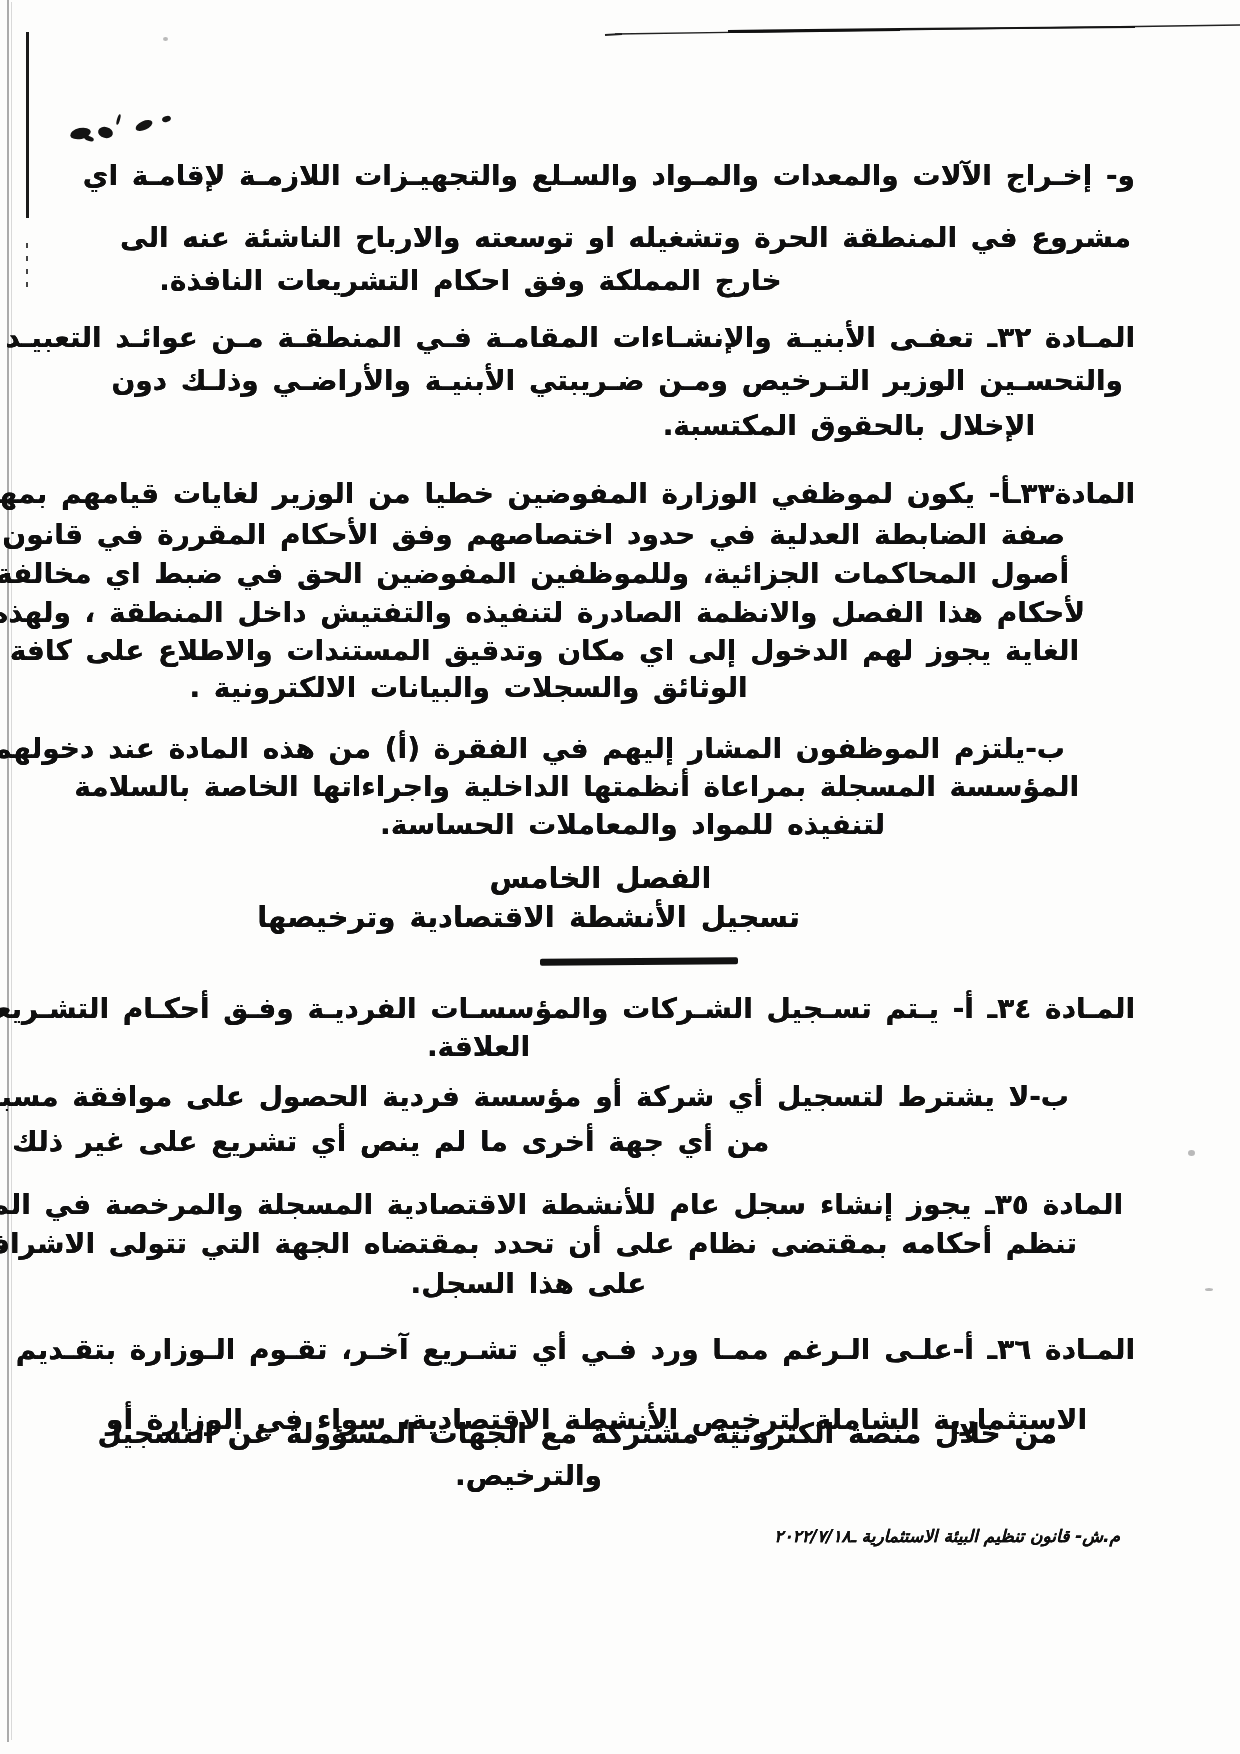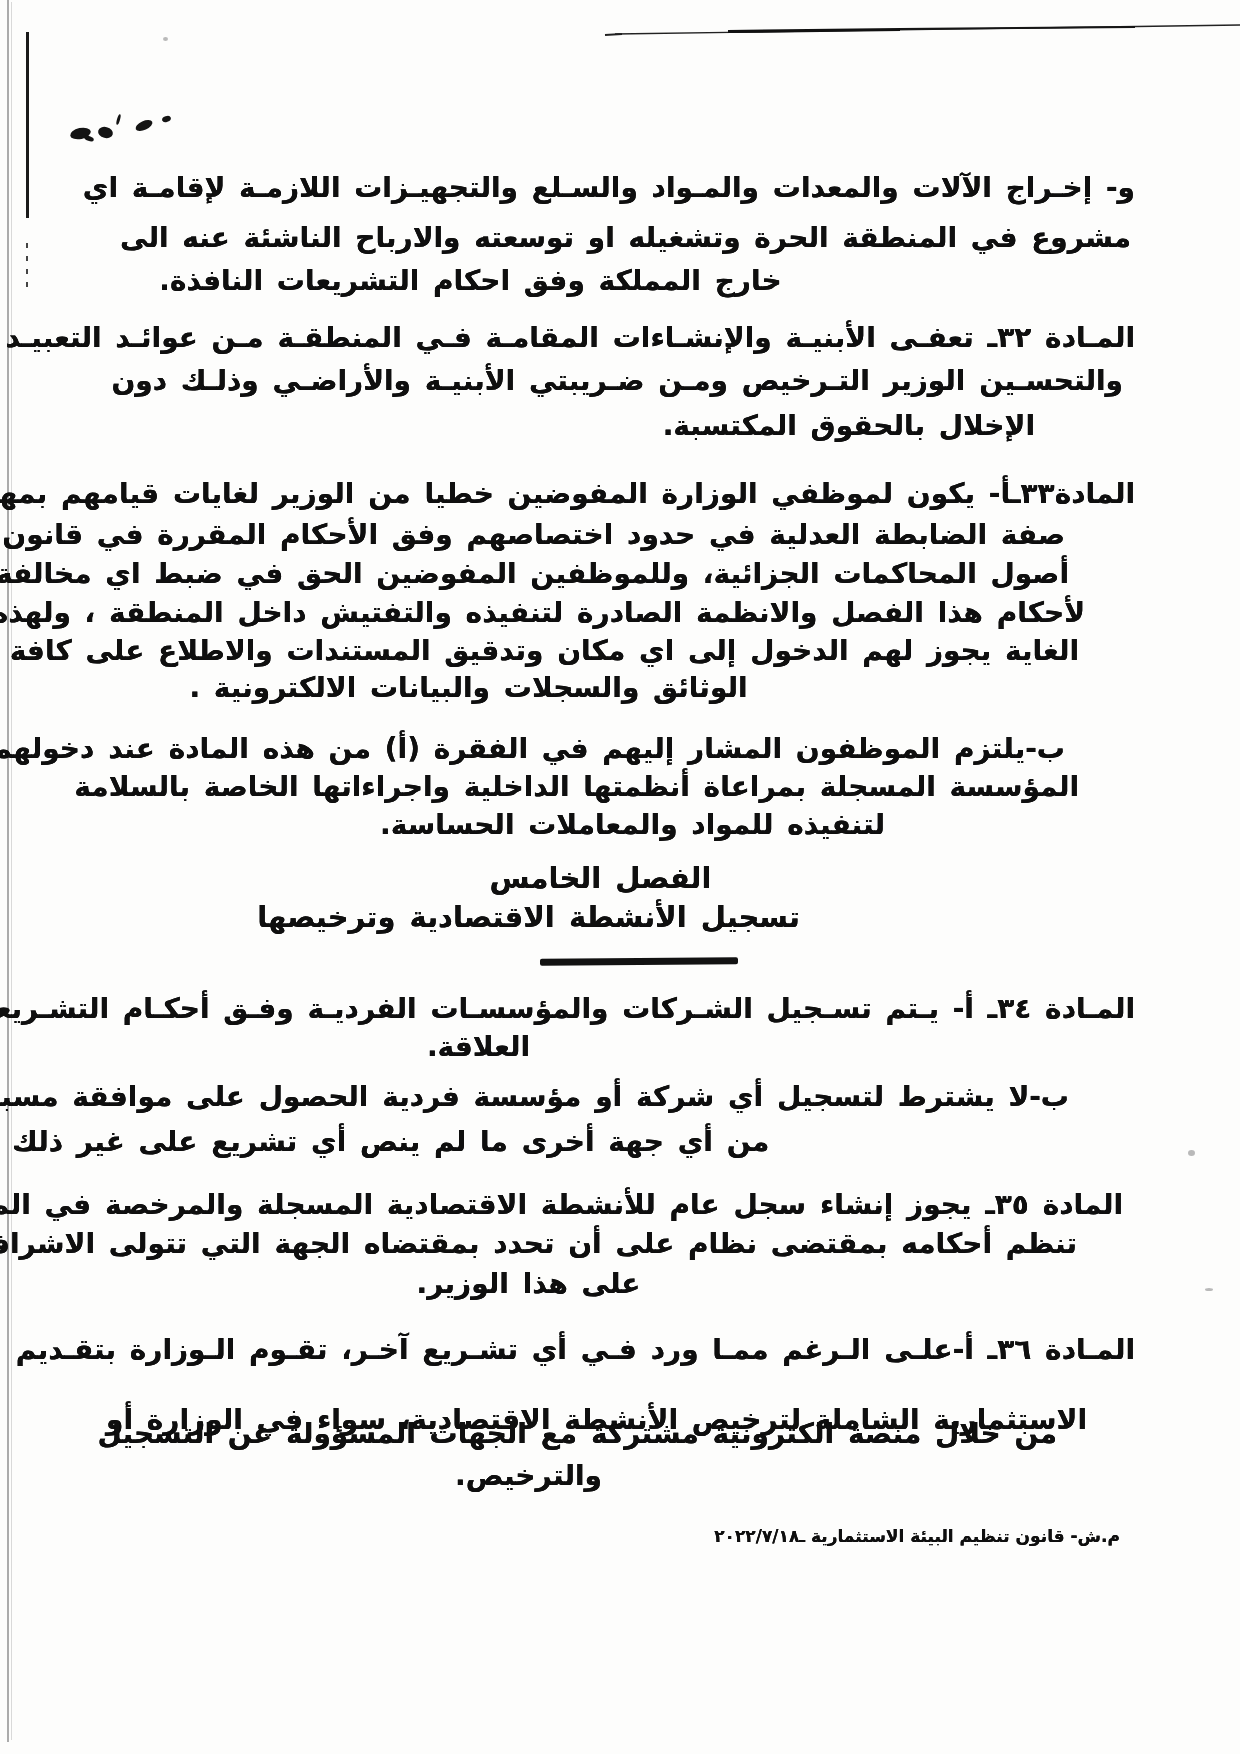--- a/index.html
+++ b/index.html
@@ -36,20 +36,21 @@
     font-size:23px;
     text-shadow:0 0 .5px #000;
   }
   .footer{
     position:absolute;
     right:120px;
     top:1526px;
     font-size:17px;
     white-space:nowrap;
     text-shadow:0 0 .4px #000;
+    font-style:italic;
   }
   
   .edge1{position:absolute;left:7px;top:0;width:2px;height:1742px;background:#ababab;}
   .edge2{position:absolute;left:11px;top:2px;width:1px;height:1738px;background:#d9d9d9;}
   .vmark{position:absolute;left:26px;top:32px;width:3px;height:186px;background:#1a1a1a;}
   .vmark-dots{position:absolute;left:26px;top:243px;width:2px;height:52px;
     background:repeating-linear-gradient(#444 0 5px,transparent 5px 13px);}
   .topline{position:absolute;left:0;top:0;}
   .divider{position:absolute;left:540px;top:958px;width:198px;height:7px;background:#121212;
     transform:rotate(-.4deg);border-radius:2px;}
@@ -78,21 +79,21 @@
     <div class="blob" style="left:98px;top:127px;width:15px;height:11px;transform:rotate(14deg);"></div>
     <div class="blob" style="left:117px;top:114px;width:3px;height:11px;transform:rotate(16deg);"></div>
     <div class="blob" style="left:135px;top:121px;width:18px;height:9px;transform:rotate(-24deg);"></div>
     <div class="blob" style="left:162px;top:116px;width:9px;height:6px;transform:rotate(-20deg);"></div>
     <div class="speck" style="left:163px;top:37px;width:5px;height:4px;"></div>
     <div class="speck" style="left:1188px;top:1150px;width:7px;height:6px;"></div>
     <div class="speck" style="left:1205px;top:1288px;width:8px;height:3px;"></div>
   </div>
 
   <div>
-    <div class="ln" style="top:168px;padding-left:0;">و- إخـراج الآلات والمعدات والمـواد والسـلع والتجهيـزات اللازمـة لإقامـة اي</div>
+    <div class="ln" style="top:156px;padding-left:0;">و- إخـراج الآلات والمعدات والمـواد والسـلع والتجهيـزات اللازمـة لإقامـة اي</div>
     <div class="ln" style="top:218px;padding-right:4px;">مشروع في المنطقة الحرة وتشغيله او توسعته والارباح الناشئة عنه الى</div>
     <div class="ln ctr" style="top:261px;padding-right:162px;">خارج المملكة وفق احكام التشريعات النافذة.</div>
   </div>
 
   <div>
     <div class="ln" style="top:318px;">المـادة ٣٢ـ تعفـى الأبنيـة والإنشـاءات المقامـة فـي المنطقـة مـن عوائـد التعبيـد والتنظـيم</div>
     <div class="ln" style="top:361px;padding-right:12px;">والتحسـين الوزير التـرخيص ومـن ضـريبتي الأبنيـة والأراضـي وذلـك دون</div>
     <div class="ln" style="top:406px;padding-right:100px;">الإخلال بالحقوق المكتسبة.</div>
   </div>
 
@@ -123,21 +124,21 @@
   </div>
 
   <div>
     <div class="ln" style="top:1077px;padding-right:66px;">ب-لا يشترط لتسجيل أي شركة أو مؤسسة فردية الحصول على موافقة مسبقة</div>
     <div class="ln ctr" style="top:1122px;padding-right:254px;">من أي جهة أخرى ما لم ينص أي تشريع على غير ذلك .</div>
   </div>
 
   <div>
     <div class="ln" style="top:1185px;padding-right:12px;">المادة ٣٥ـ يجوز إنشاء سجل عام للأنشطة الاقتصادية المسجلة والمرخصة في المملكة</div>
     <div class="ln" style="top:1224px;padding-right:58px;">تنظم أحكامه بمقتضى نظام على أن تحدد بمقتضاه الجهة التي تتولى الاشراف</div>
-    <div class="ln ctr" style="top:1264px;padding-right:104px;">على هذا الوزير.</div>
+    <div class="ln ctr" style="top:1264px;padding-right:104px;">على هذا السجل.</div>
   </div>
 
   <div>
     <div class="ln" style="top:1330px;">المـادة ٣٦ـ أ-علـى الـرغم ممـا ورد فـي أي تشـريع آخـر، تقـوم الـوزارة بتقـديم الخدمـة</div>
     <div class="ln" style="top:1372px;padding-right:48px;margin-top:28px;">الاستثمارية الشاملة لترخيص الأنشطة الاقتصادية، سواء في الوزارة أو</div>
     <div class="ln" style="top:1414px;padding-right:78px;">من خلال منصة الكترونية مشتركة مع الجهات المسؤولة عن التسجيل</div>
     <div class="ln ctr" style="top:1456px;padding-right:104px;">والترخيص.</div>
   </div>
 
   <div class="footer">م.ش- قانون تنظيم البيئة الاستثمارية ـ٢٠٢٢/٧/١٨</div>

